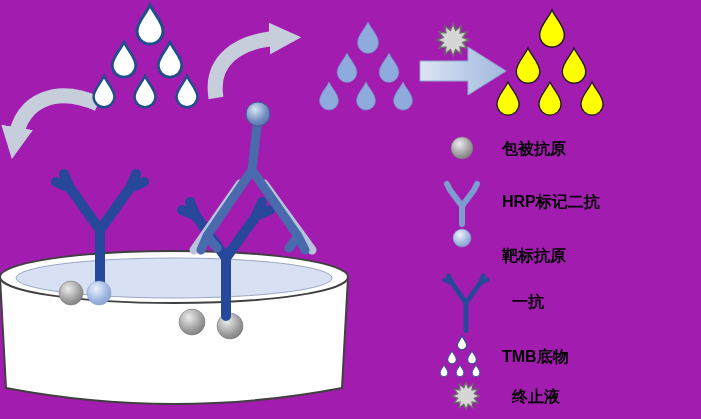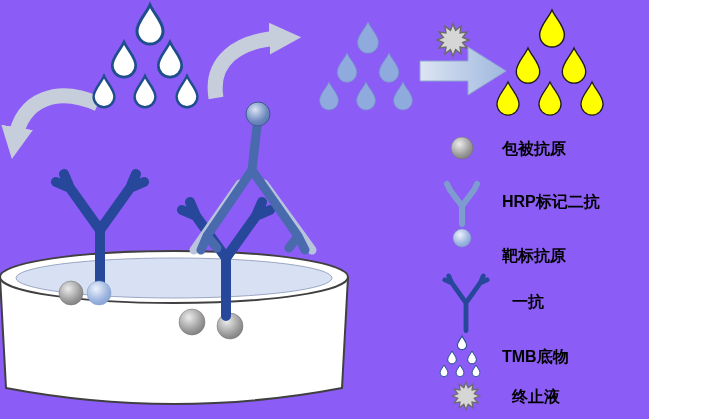--- a/index.html
+++ b/index.html
@@ -1,16 +1,16 @@
 <!DOCTYPE html>
 <html><head>
 <meta charset="utf-8">
 <style>
   html,body{margin:0;padding:0;background:#ffffff;}
-  .stage{position:relative;width:649px;height:419px;background:#8b5cf6;overflow:hidden;font-family:"Liberation Sans",sans-serif;text-align:right;}
+  .stage{position:relative;width:701px;height:419px;background:#a21caf;overflow:hidden;font-family:"Liberation Sans",sans-serif;text-align:right;}
   svg{display:block;}
   .drop-outline{fill:#ffffff;stroke:#1F4E8C;stroke-width:3;}
   .drop-blue{fill:#8FAADC;stroke:#7694C9;stroke-width:1;}
   .drop-yellow{fill:#FFFF00;stroke:#1a1a1a;stroke-width:1.5;}
   .arrow-curve{fill:none;stroke:#C7CEDB;stroke-width:15;stroke-linecap:butt;}
   .ab-primary{fill:none;stroke:#27479A;stroke-width:10;stroke-linecap:round;stroke-linejoin:round;}
   .ab-secondary{fill:none;stroke:#4A6AAE;stroke-width:9;stroke-linecap:round;stroke-linejoin:round;}
   .ab-echo{fill:none;stroke:#B7C4DC;stroke-width:9;stroke-linecap:round;}
   .ab-legend-steel{fill:none;stroke:#7E9CD0;stroke-width:6;stroke-linecap:round;stroke-linejoin:round;}
   .legend-text{font-size:16px;font-weight:bold;fill:#000000;}

